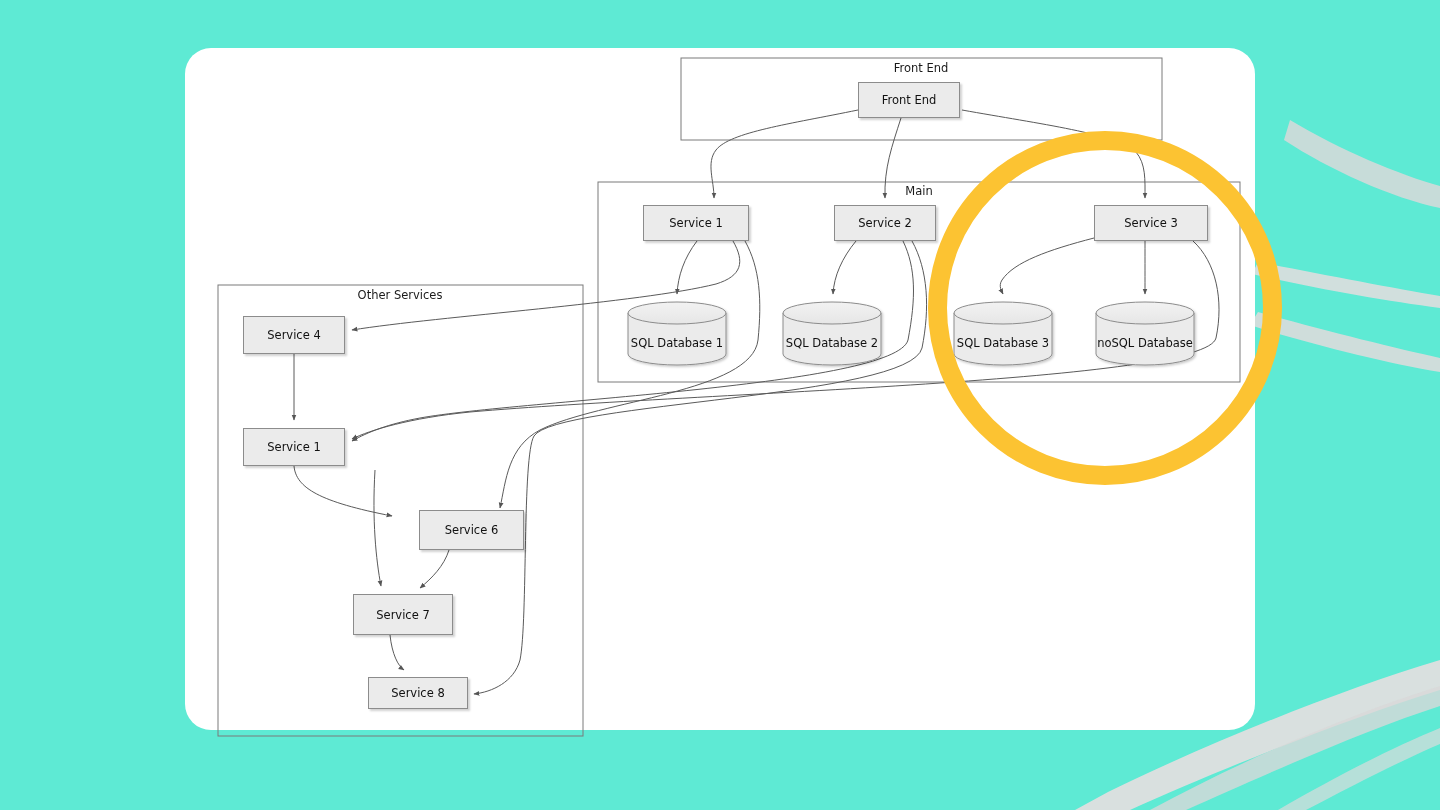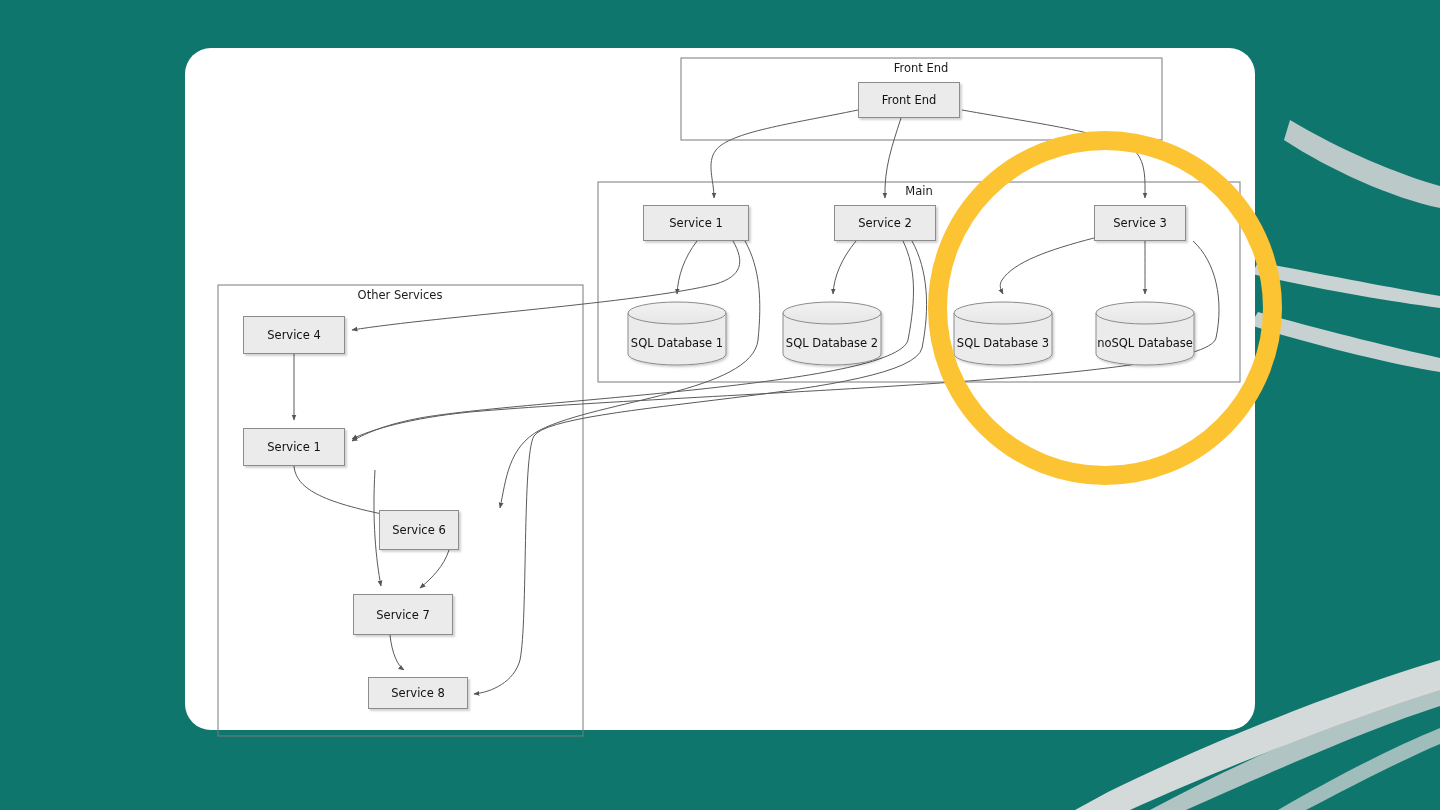--- a/index.html
+++ b/index.html
@@ -5,21 +5,21 @@
   html, body {
     margin: 0;
     padding: 0;
     background: #e7e7e7;
   }
   #stage {
     position: relative;
     width: 1440px;
     height: 810px;
     overflow: hidden;
-    background: #0f766e;
+    background: #5eead4;
     font-family: "DejaVu Sans", "Liberation Sans", sans-serif;
   }
   #bg-decor {
     position: absolute;
     left: 0; top: 0;
     width: 1440px; height: 810px;
     pointer-events: none;
   }
   #slide-card {
     position: absolute;
@@ -170,24 +170,24 @@
     </g>
   </svg>
 
   <div class="grp-label" style="left:921px; top:61px;">Front End</div>
   <div class="grp-label" style="left:919px; top:184px;text-align:right;">Main</div>
   <div class="grp-label" style="left:400px; top:288px;">Other Services</div>
 
   <div class="node-box" style="left:858px; top:82px; width:102px; height:36px;">Front End</div>
   <div class="node-box" style="left:643px; top:205px; width:106px; height:36px;">Service 1</div>
   <div class="node-box" style="left:834px; top:205px; width:102px; height:36px;">Service 2</div>
-  <div class="node-box" style="left:1094px; top:205px; width:92px; height:36px;text-align:center;">Service 3</div>
+  <div class="node-box" style="left:1094px; top:205px; width:114px; height:36px;text-align:center;">Service 3</div>
   <div class="node-box" style="left:243px; top:316px; width:102px; height:38px;">Service 4</div>
   <div class="node-box" style="left:243px; top:428px; width:102px; height:38px;">Service 1</div>
-  <div class="node-box" style="left:379px; top:510px; width:80px; height:40px;">Service 6</div>
+  <div class="node-box" style="left:419px; top:510px; width:105px; height:40px;">Service 6</div>
   <div class="node-box" style="left:345px; top:594px; width:100px; height:41px;margin-left:8px;">Service 7</div>
   <div class="node-box" style="left:368px; top:677px; width:100px; height:32px;">Service 8</div>
 
   <div class="db-node" style="left:628px; top:336px; width:98px;">
     <div class="db-label">SQL Database 1</div>
   </div>
   <div class="db-node" style="left:783px; top:336px; width:98px;">
     <div class="db-label">SQL Database 2</div>
   </div>
   <div class="db-node" style="left:954px; top:336px; width:98px;">

